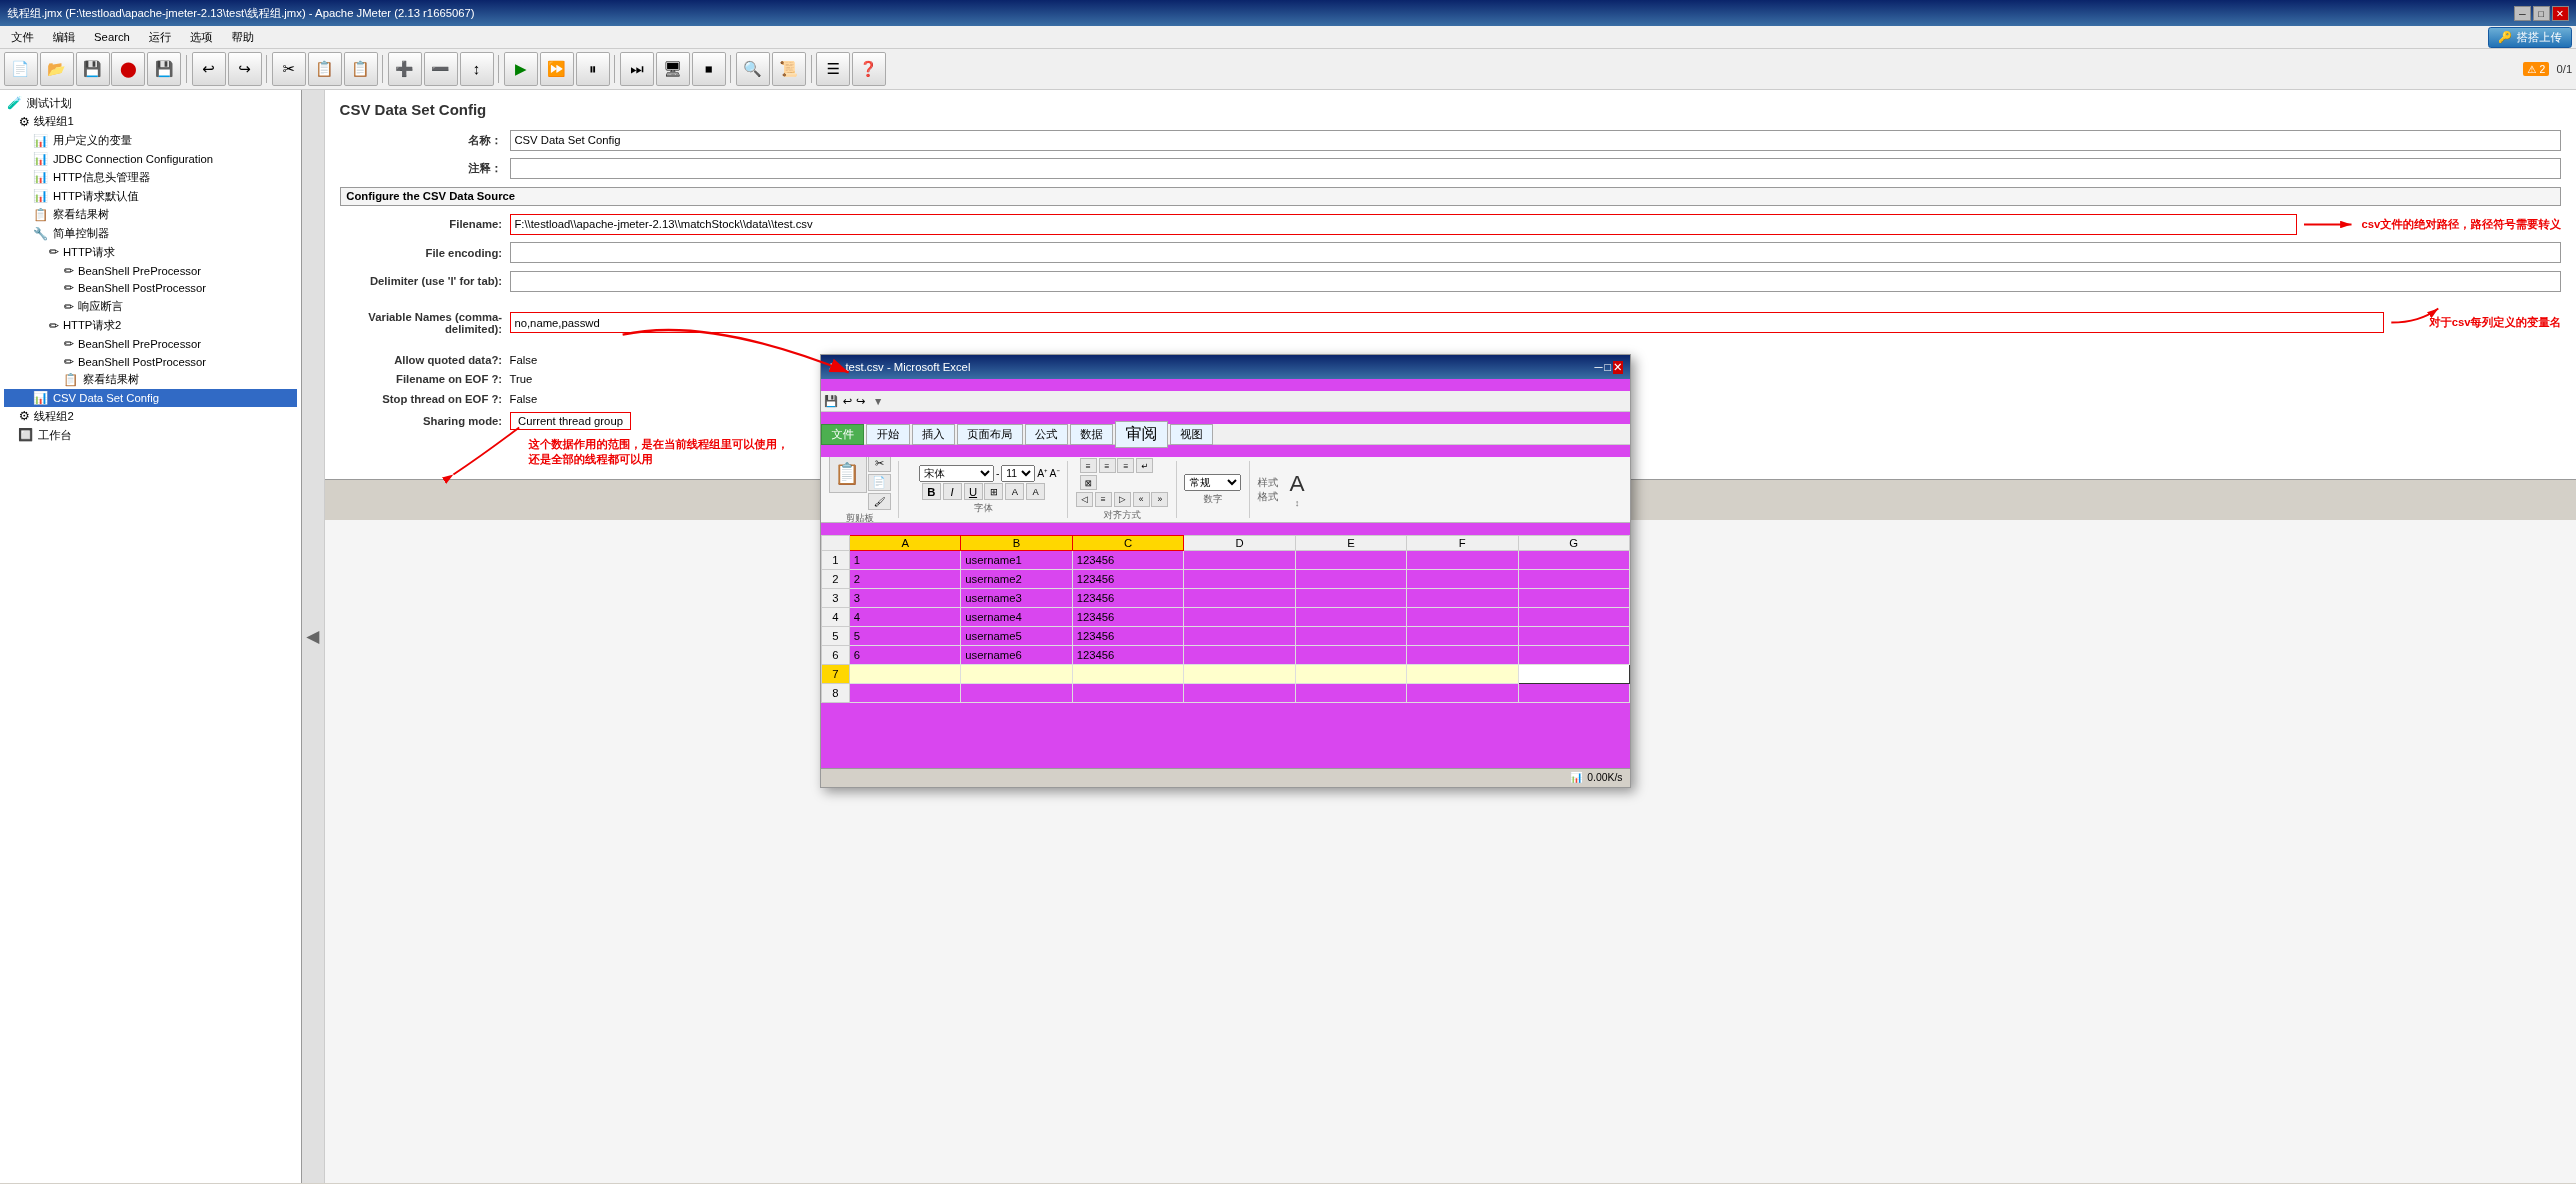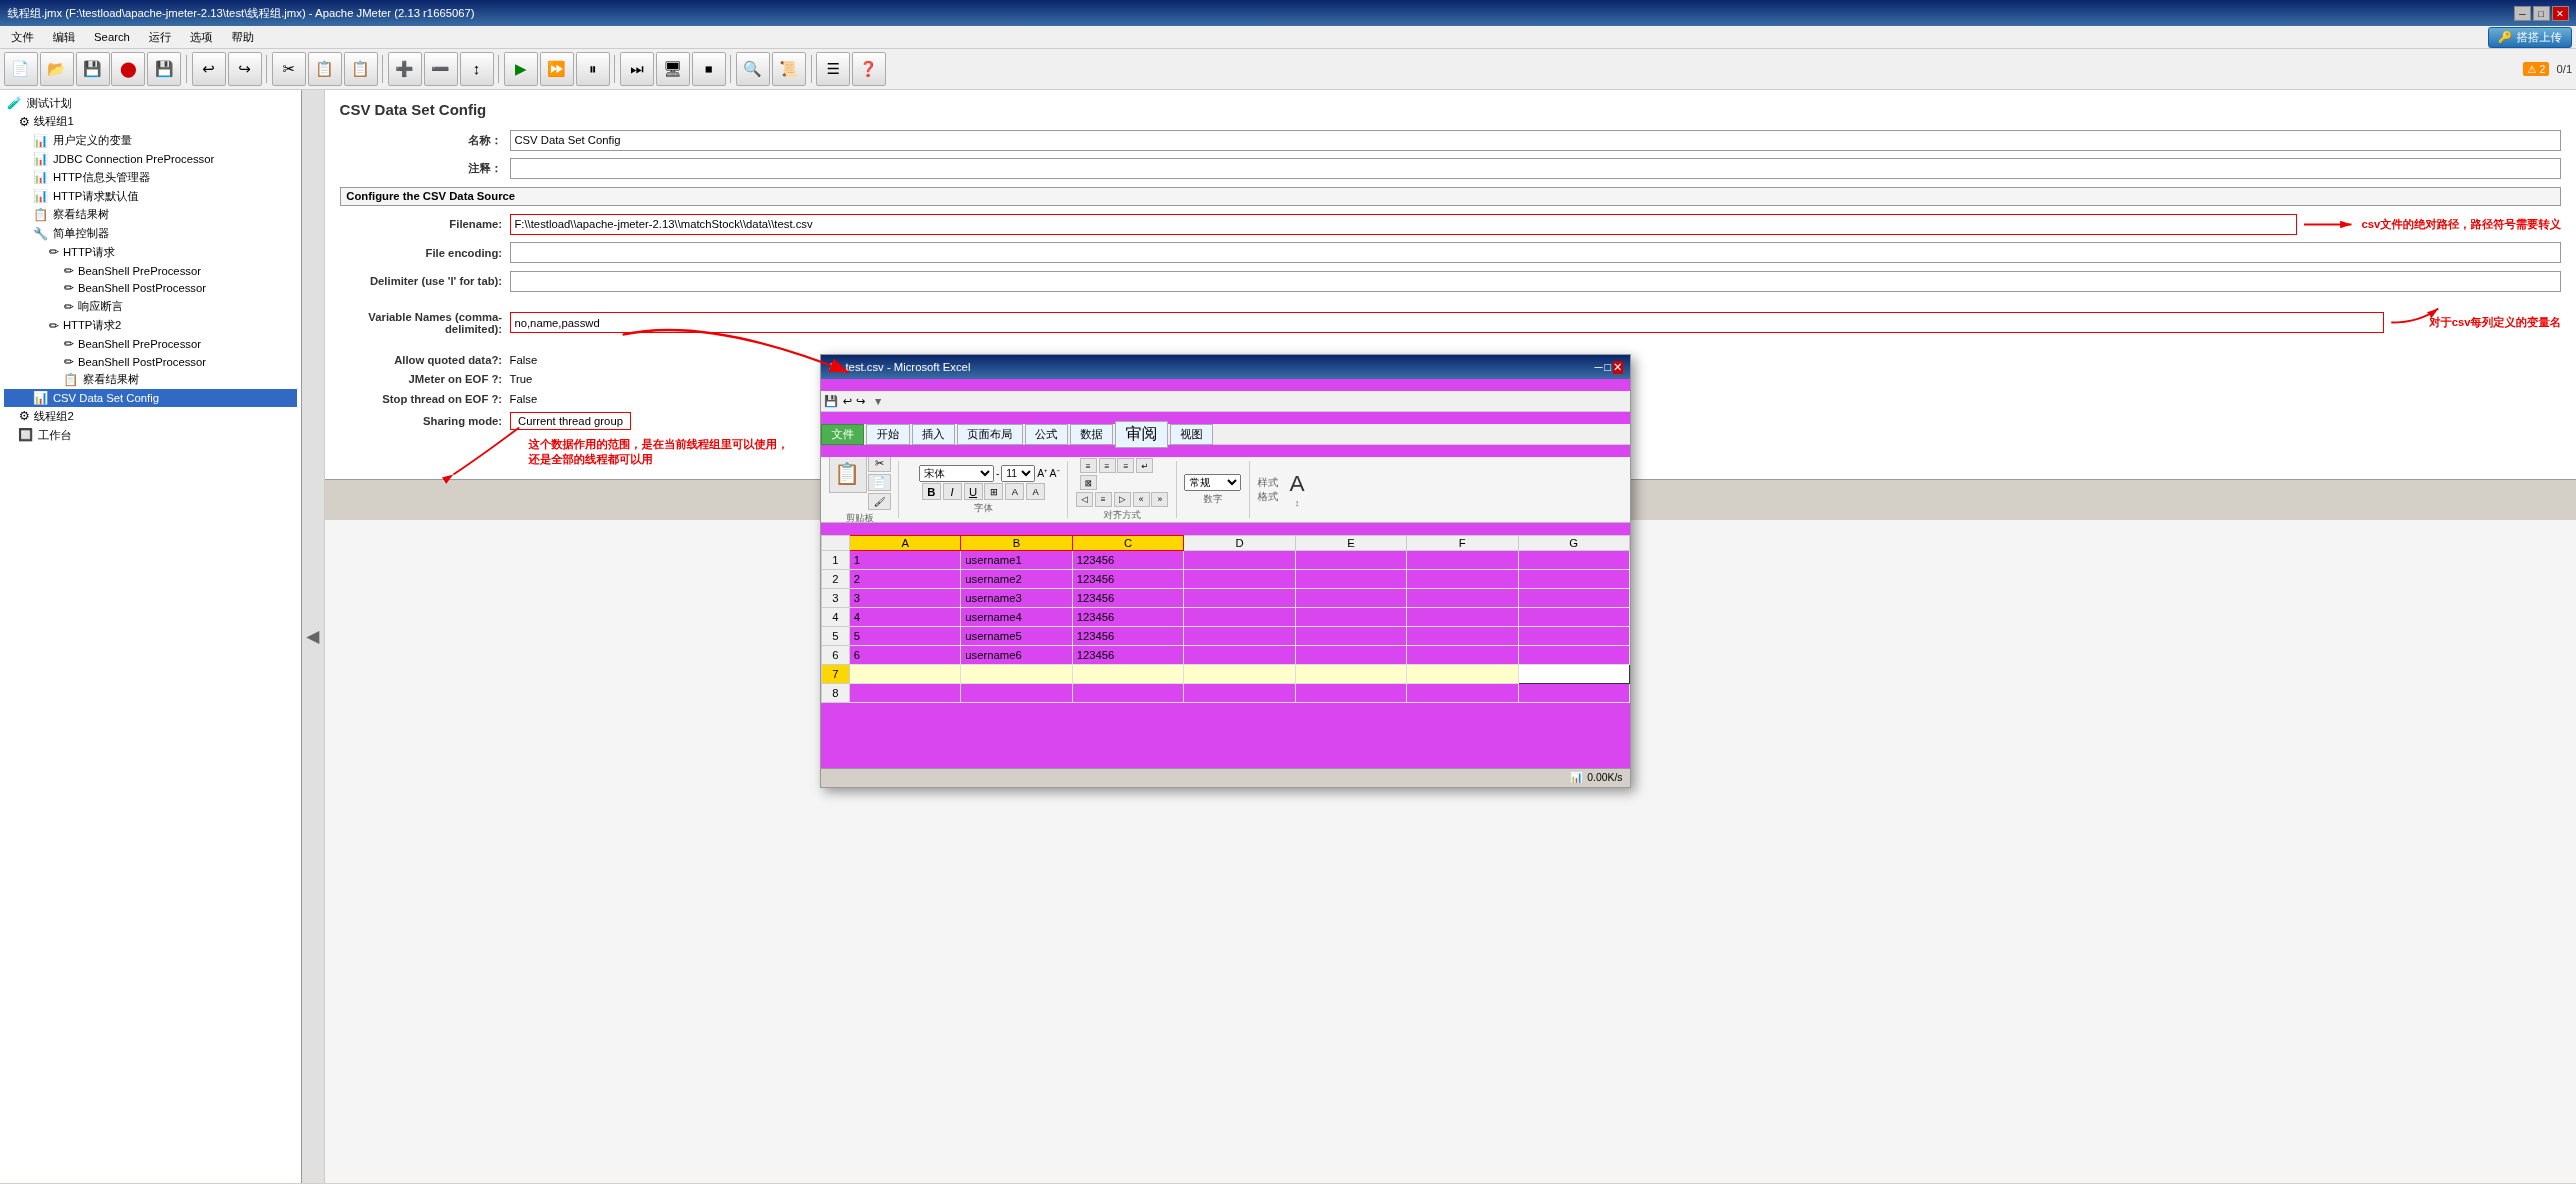--- a/index.html
+++ b/index.html
@@ -386,21 +386,21 @@
       <div class="tree-item" style="padding-left:15px;">
         <span class="tree-icon">⚙</span>
         <span class="tree-label">线程组1</span>
       </div>
       <div class="tree-item" style="padding-left:30px;">
         <span class="tree-icon">📊</span>
         <span class="tree-label">用户定义的变量</span>
       </div>
       <div class="tree-item" style="padding-left:30px;">
         <span class="tree-icon">📊</span>
-        <span class="tree-label">JDBC Connection PreProcessor</span>
+        <span class="tree-label">JDBC Connection Configuration</span>
       </div>
       <div class="tree-item" style="padding-left:30px;">
         <span class="tree-icon">📊</span>
         <span class="tree-label">HTTP信息头管理器</span>
       </div>
       <div class="tree-item" style="padding-left:30px;">
         <span class="tree-icon">📊</span>
         <span class="tree-label">HTTP请求默认值</span>
       </div>
       <div class="tree-item" style="padding-left:30px;">
@@ -522,21 +522,21 @@
             </div>
           </div>
         </div>
 
         <div class="form-row">
           <span class="form-label">Allow quoted data?:</span>
           <span style="font-size:11.3px;">False</span>
         </div>
 
         <div class="form-row">
-          <span class="form-label">JMeter on EOF ?:</span>
+          <span class="form-label">Filename on EOF ?:</span>
           <span style="font-size:11.3px;">True</span>
         </div>
 
         <div class="form-row">
           <span class="form-label">Stop thread on EOF ?:</span>
           <span style="font-size:11.3px;">False</span>
         </div>
 
         <div class="form-row">
           <span class="form-label">Sharing mode:</span>

